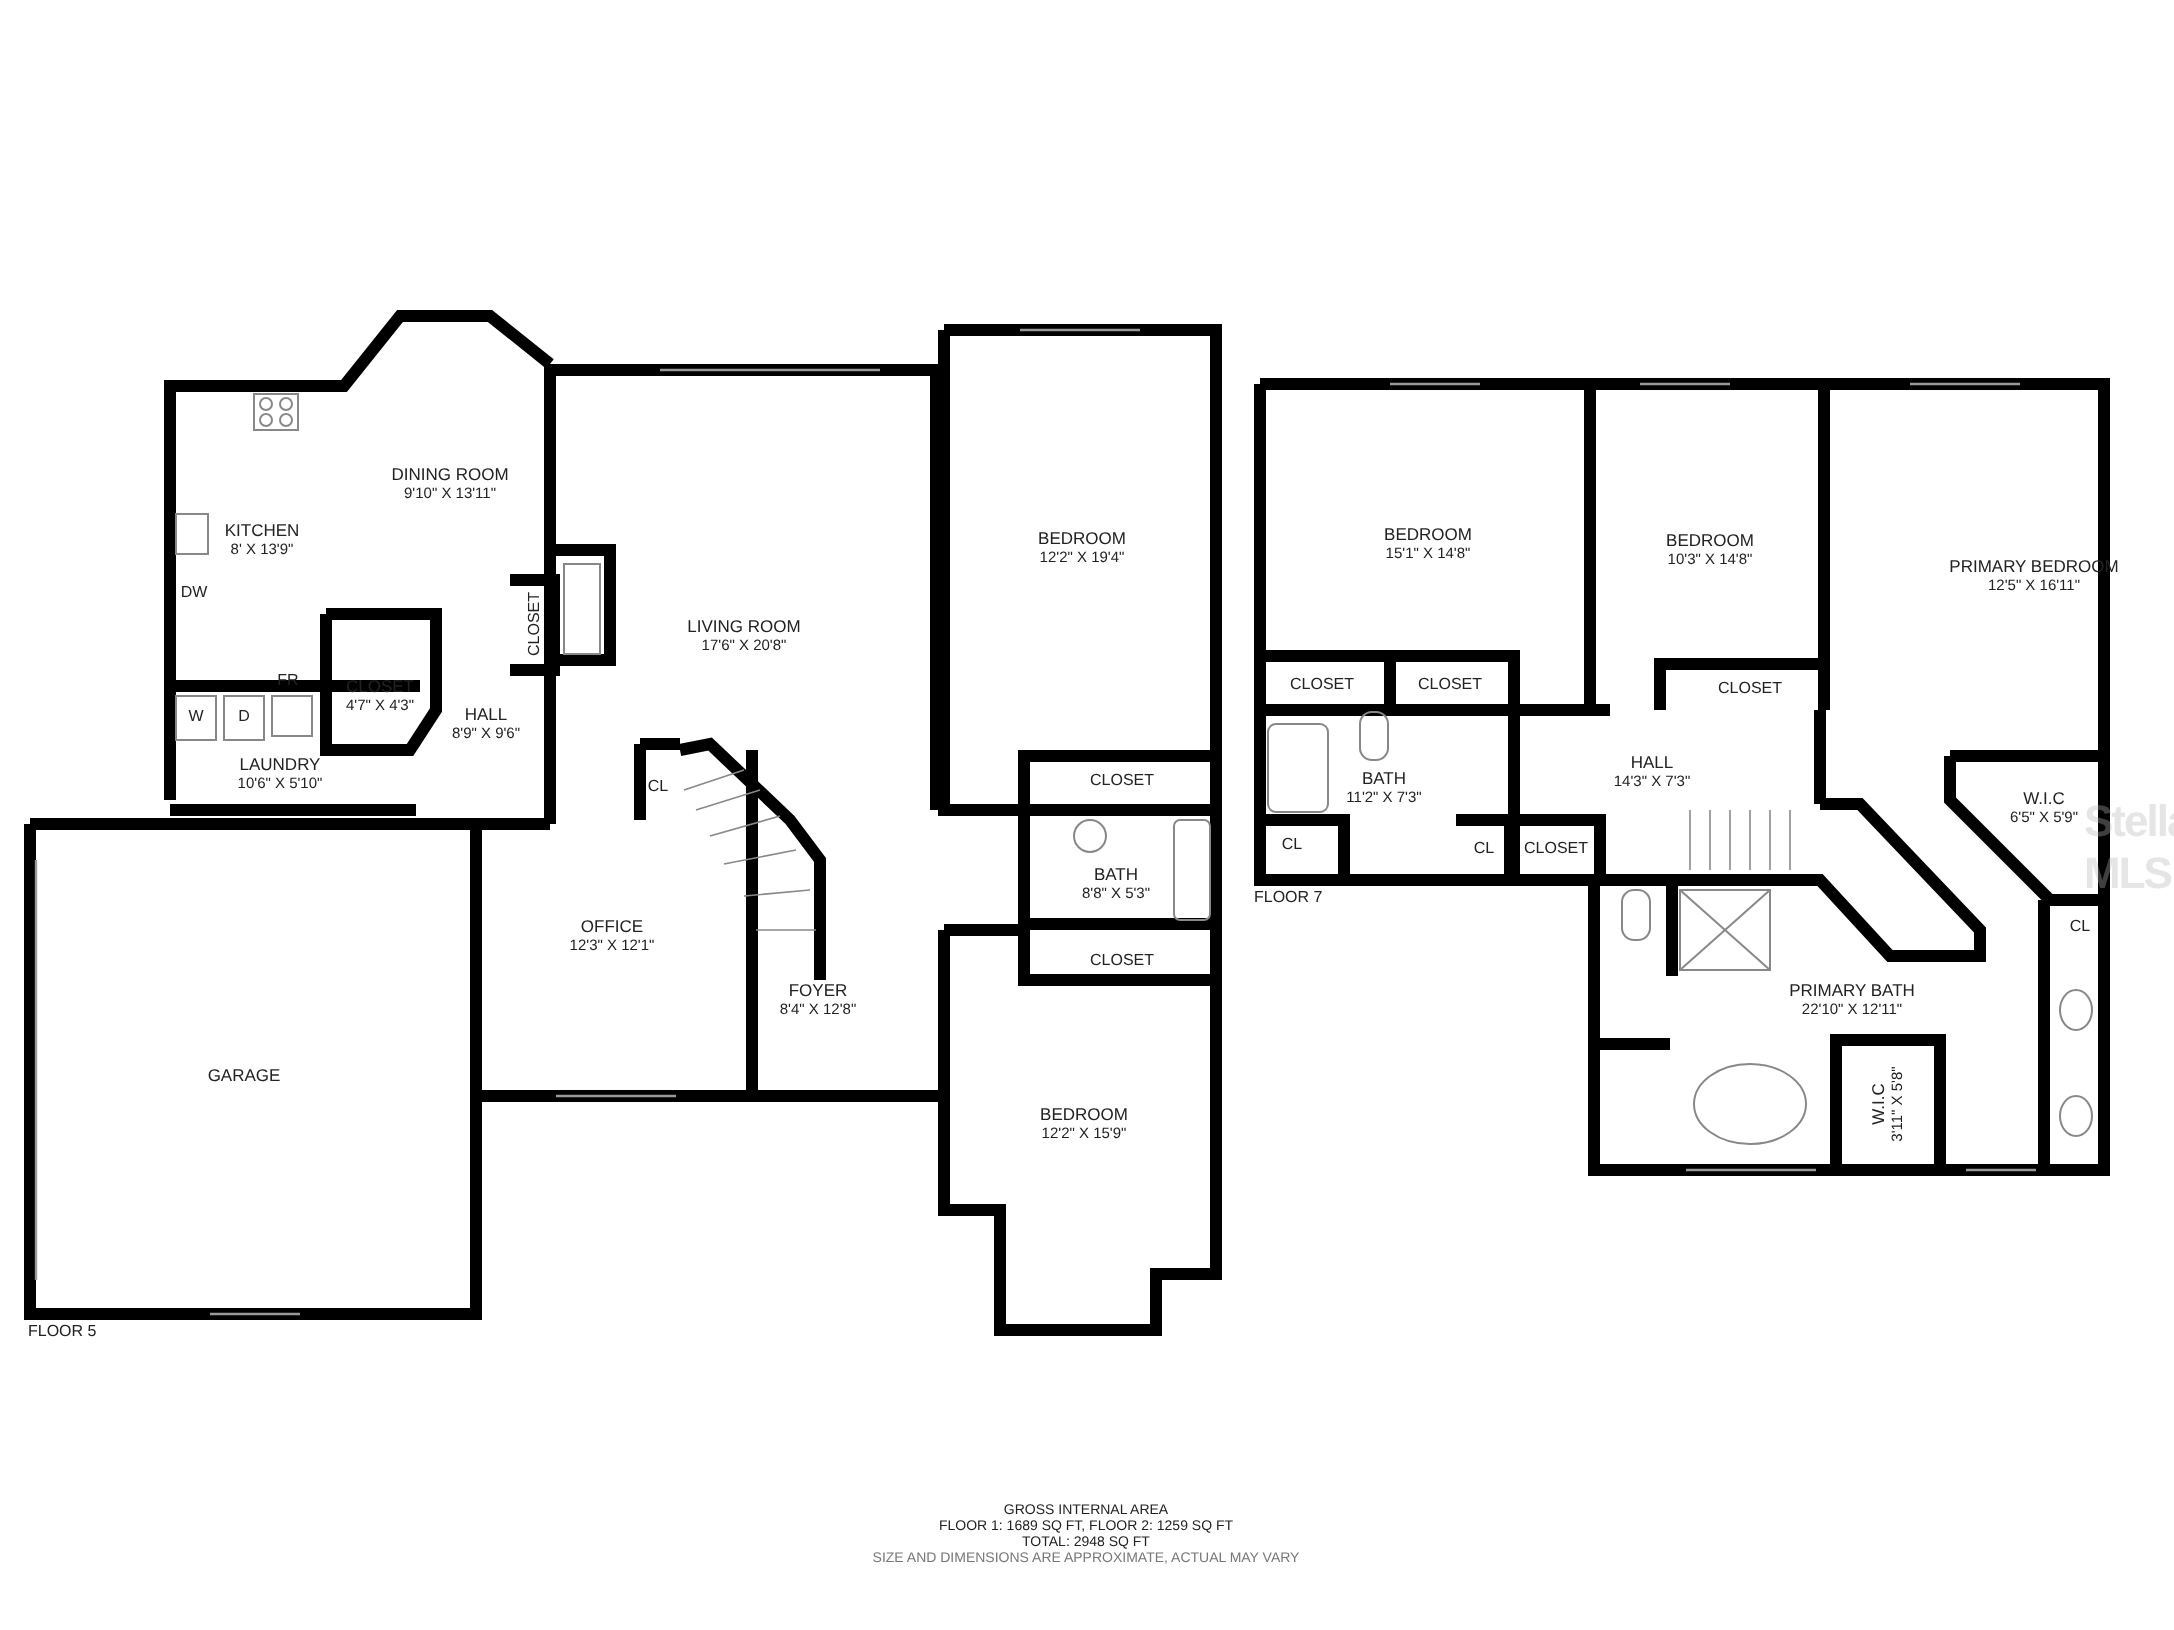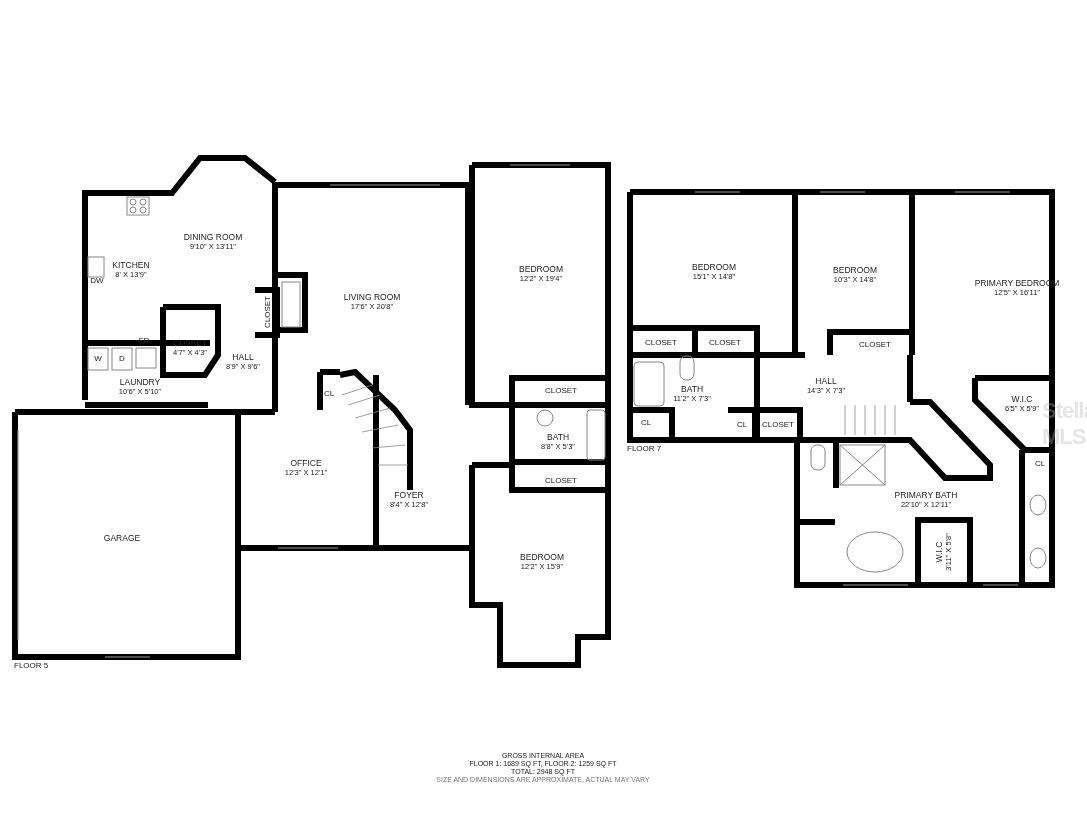--- a/index.html
+++ b/index.html
@@ -130,25 +130,25 @@
       <line x1="362" y1="432" x2="398" y2="425"></line>
     <line x1="372" y1="448" x2="405" y2="445"></line>
       <line x1="378" y1="465" x2="408" y2="465"></line>
   </g>
 </svg>
 
 <div class="lbl" style="left:131px;top:270px">
   <span class="name">KITCHEN</span>
   <span class="dim">8' x 13'9"</span>
 </div>
-<div class="lbl" style="left:213px;top:242px">
+<div class="lbl" style="left:225px;top:242px">
   <span class="name">DINING ROOM</span>
   <span class="dim">9'10" x 13'11"</span>
 </div>
-<div class="lbl" style="left:372px;top:302px">
+<div class="lbl" style="left:372px;top:318px">
   <span class="name">LIVING ROOM</span>
   <span class="dim">17'6" x 20'8"</span>
 </div>
 <div class="lbl" style="left:541px;top:274px">
   <span class="name">BEDROOM</span>
   <span class="dim">12'2" x 19'4"</span>
 </div>
 <div class="lbl" style="left:190px;top:348px">
   <span class="name">CLOSET</span>
   <span class="dim">4'7" x 4'3"</span>
@@ -174,21 +174,21 @@
   <span class="dim">8'4" x 12'8"</span>
 </div>
 <div class="lbl" style="left:542px;top:562px">
   <span class="name">BEDROOM</span>
   <span class="dim">12'2" x 15'9"</span>
 </div>
 <div class="lbl" style="left:122px;top:538px">
   <span class="name">GARAGE</span>
 </div>
 
-<div class="lbl" style="left:97px;top:280px">DW</div>
+<div class="lbl" style="left:97px;top:296px">DW</div>
 <div class="lbl" style="left:144px;top:340px">FR</div>
 <div class="lbl" style="left:98px;top:358px">W</div>
 <div class="lbl" style="left:122px;top:358px">D</div>
 <div class="lbl" style="left:329px;top:393px">CL</div>
 <div class="lbl vert" style="left:267px;top:312px">CLOSET</div>
 <div class="lbl" style="left:561px;top:390px">CLOSET</div>
 <div class="lbl" style="left:561px;top:480px">CLOSET</div>
 
 <div class="floor-tag" style="left:14px;top:661px">FLOOR 5</div>
 

